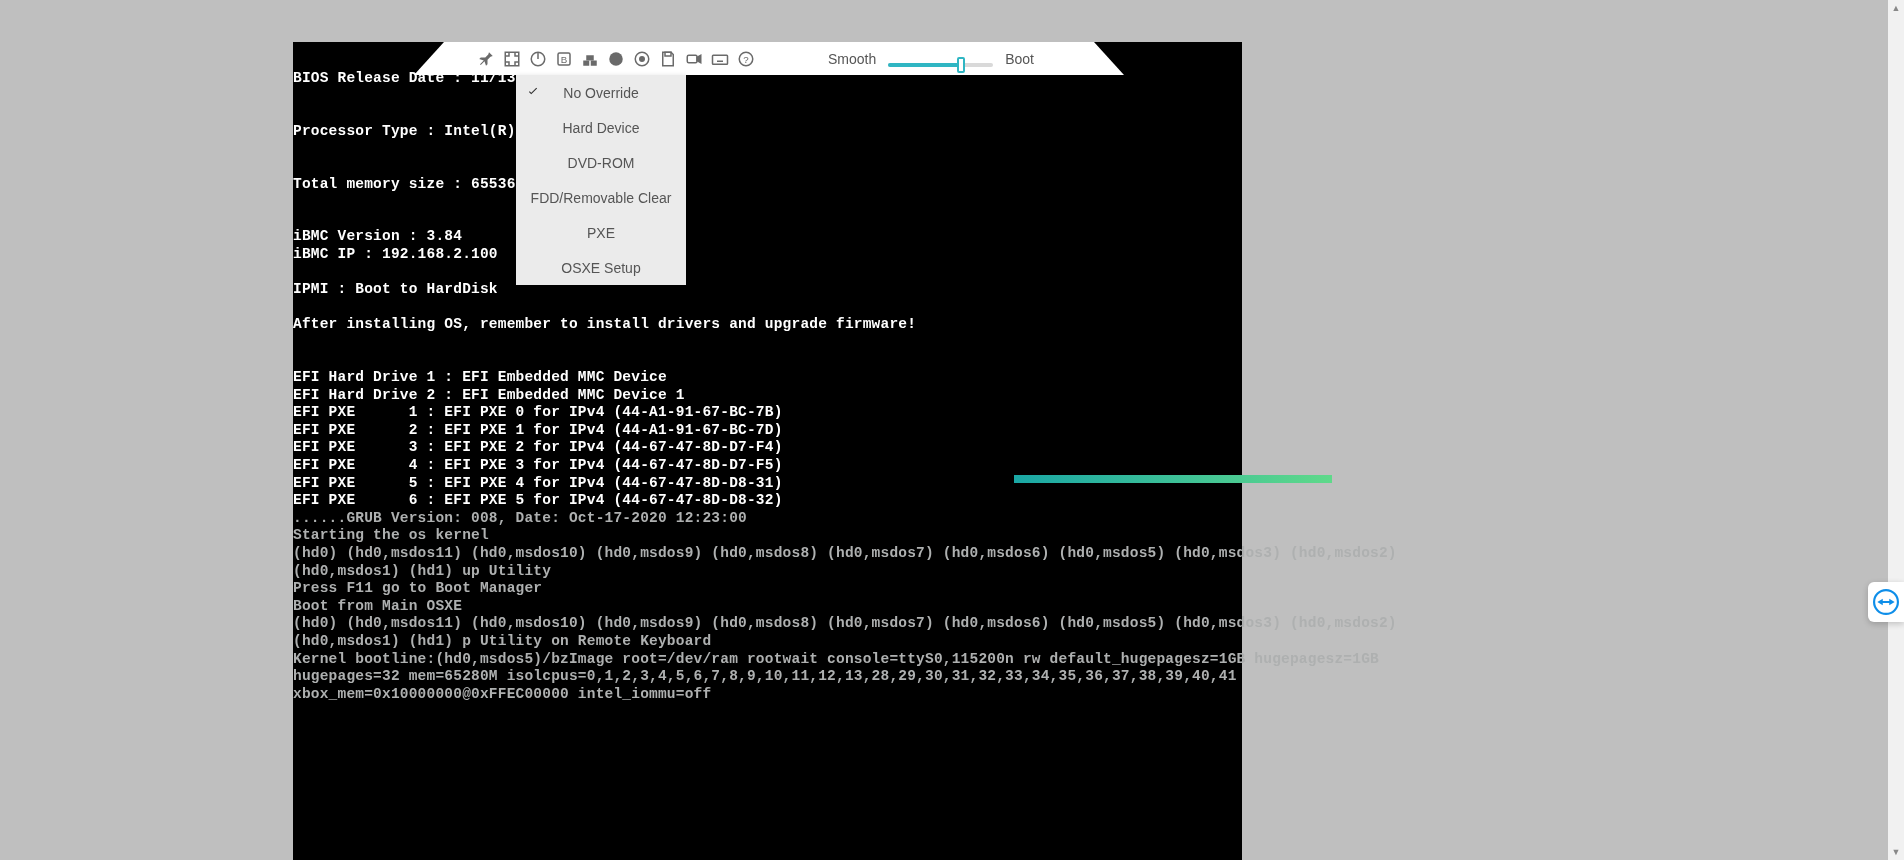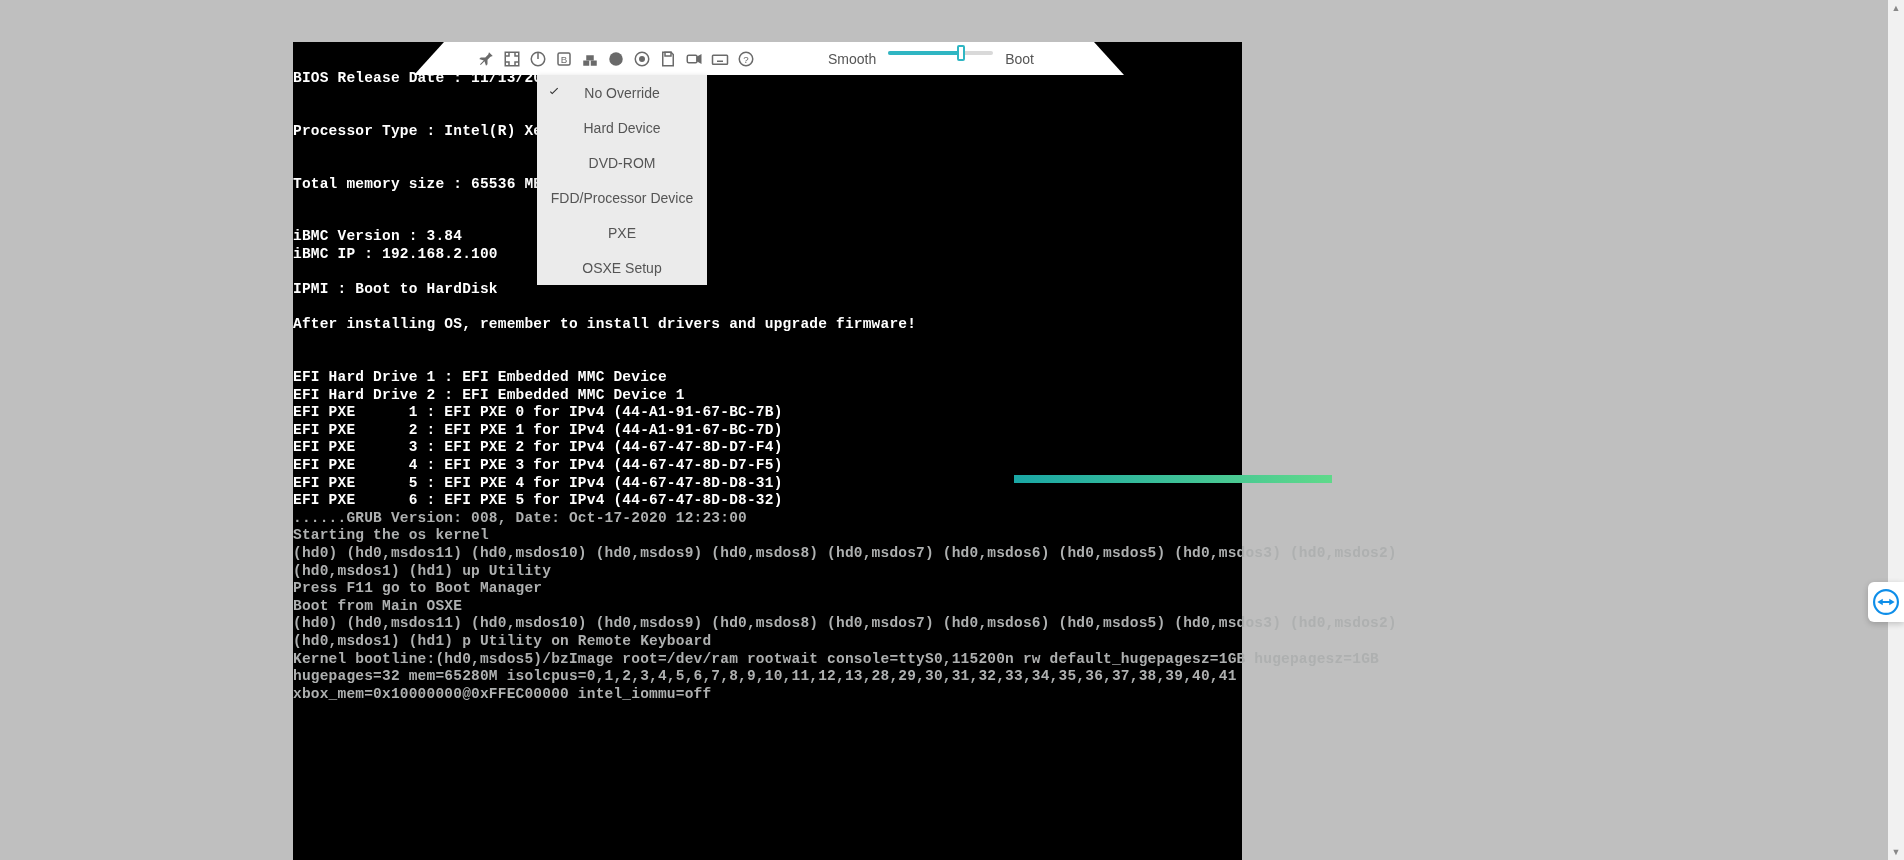--- a/index.html
+++ b/index.html
@@ -58,21 +58,21 @@
     height: 20px;
     display: flex;
     align-items: center;
     justify-content: center;
     color: #6a6a6a;
     cursor: pointer;
   }
   .tb-icon svg { width: 18px; height: 18px; }
   .toolbar-right {
     display: flex;
-    align-items: flex-start;
+    align-items: flex-end;
     gap: 12px;
     margin-left: auto;
     padding-right: 60px;
     font-size: 14px;
     color: #555;
   }
   .slider-wrap {
     position: relative;
     width: 105px;
     height: 4px;
@@ -93,21 +93,21 @@
     left: 66%;
     width: 8px;
     height: 16px;
     background: #fff;
     border: 2px solid #2fb6c3;
     border-radius: 2px;
     cursor: pointer;
   }
   .dropdown {
     position: absolute;
-    left: 537px;
+    left: 516px;
     top: 75px;
     width: 170px;
     background: #ebebeb;
     box-shadow: 0 2px 6px rgba(0,0,0,0.2);
     z-index: 10;
   }
   .dd-item {
     height: 35px;
     display: flex;
     align-items: center;
@@ -317,21 +317,21 @@
         </svg></span>
       <span>No Override</span>
     </div>
     <div class="dd-item">
       <span>Hard Device</span>
     </div>
     <div class="dd-item">
       <span>DVD-ROM</span>
     </div>
     <div class="dd-item">
-      <span>FDD/Processor Device</span>
+      <span>FDD/Removable Clear</span>
     </div>
     <div class="dd-item">
       <span>PXE</span>
     </div>
     <div class="dd-item">
       <span>OSXE Setup</span>
     </div>
   </div>
 
 <div class="scrollbar">

